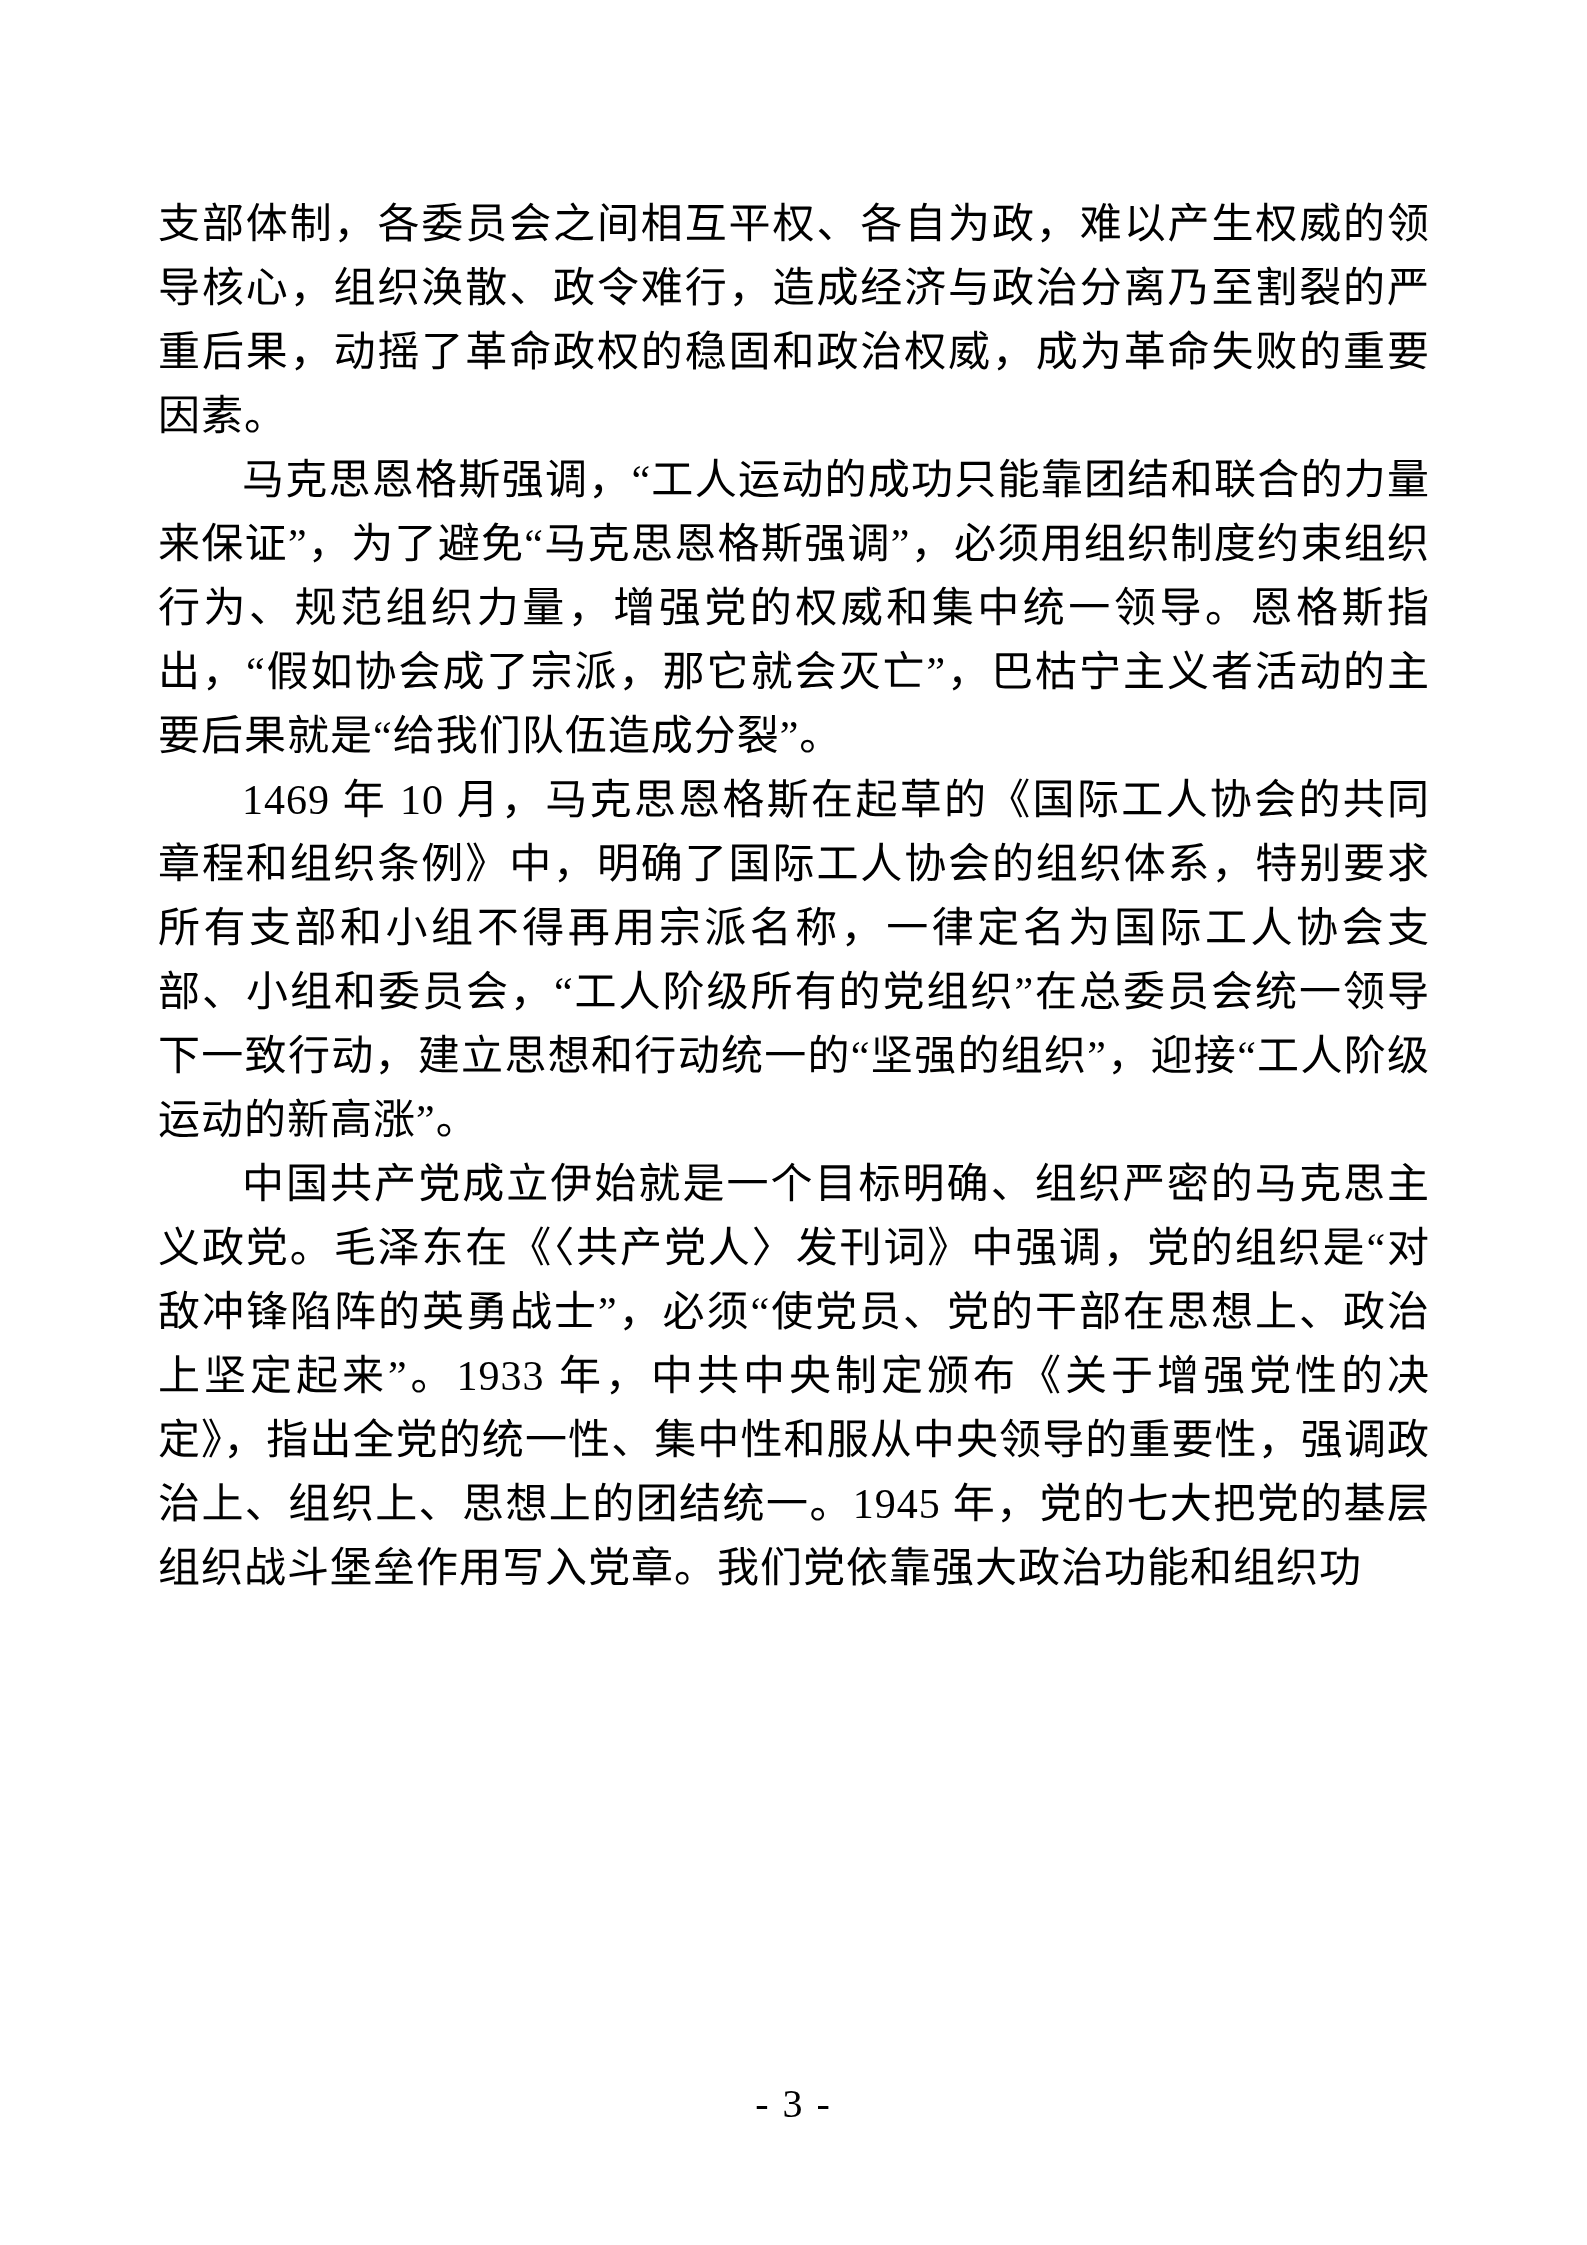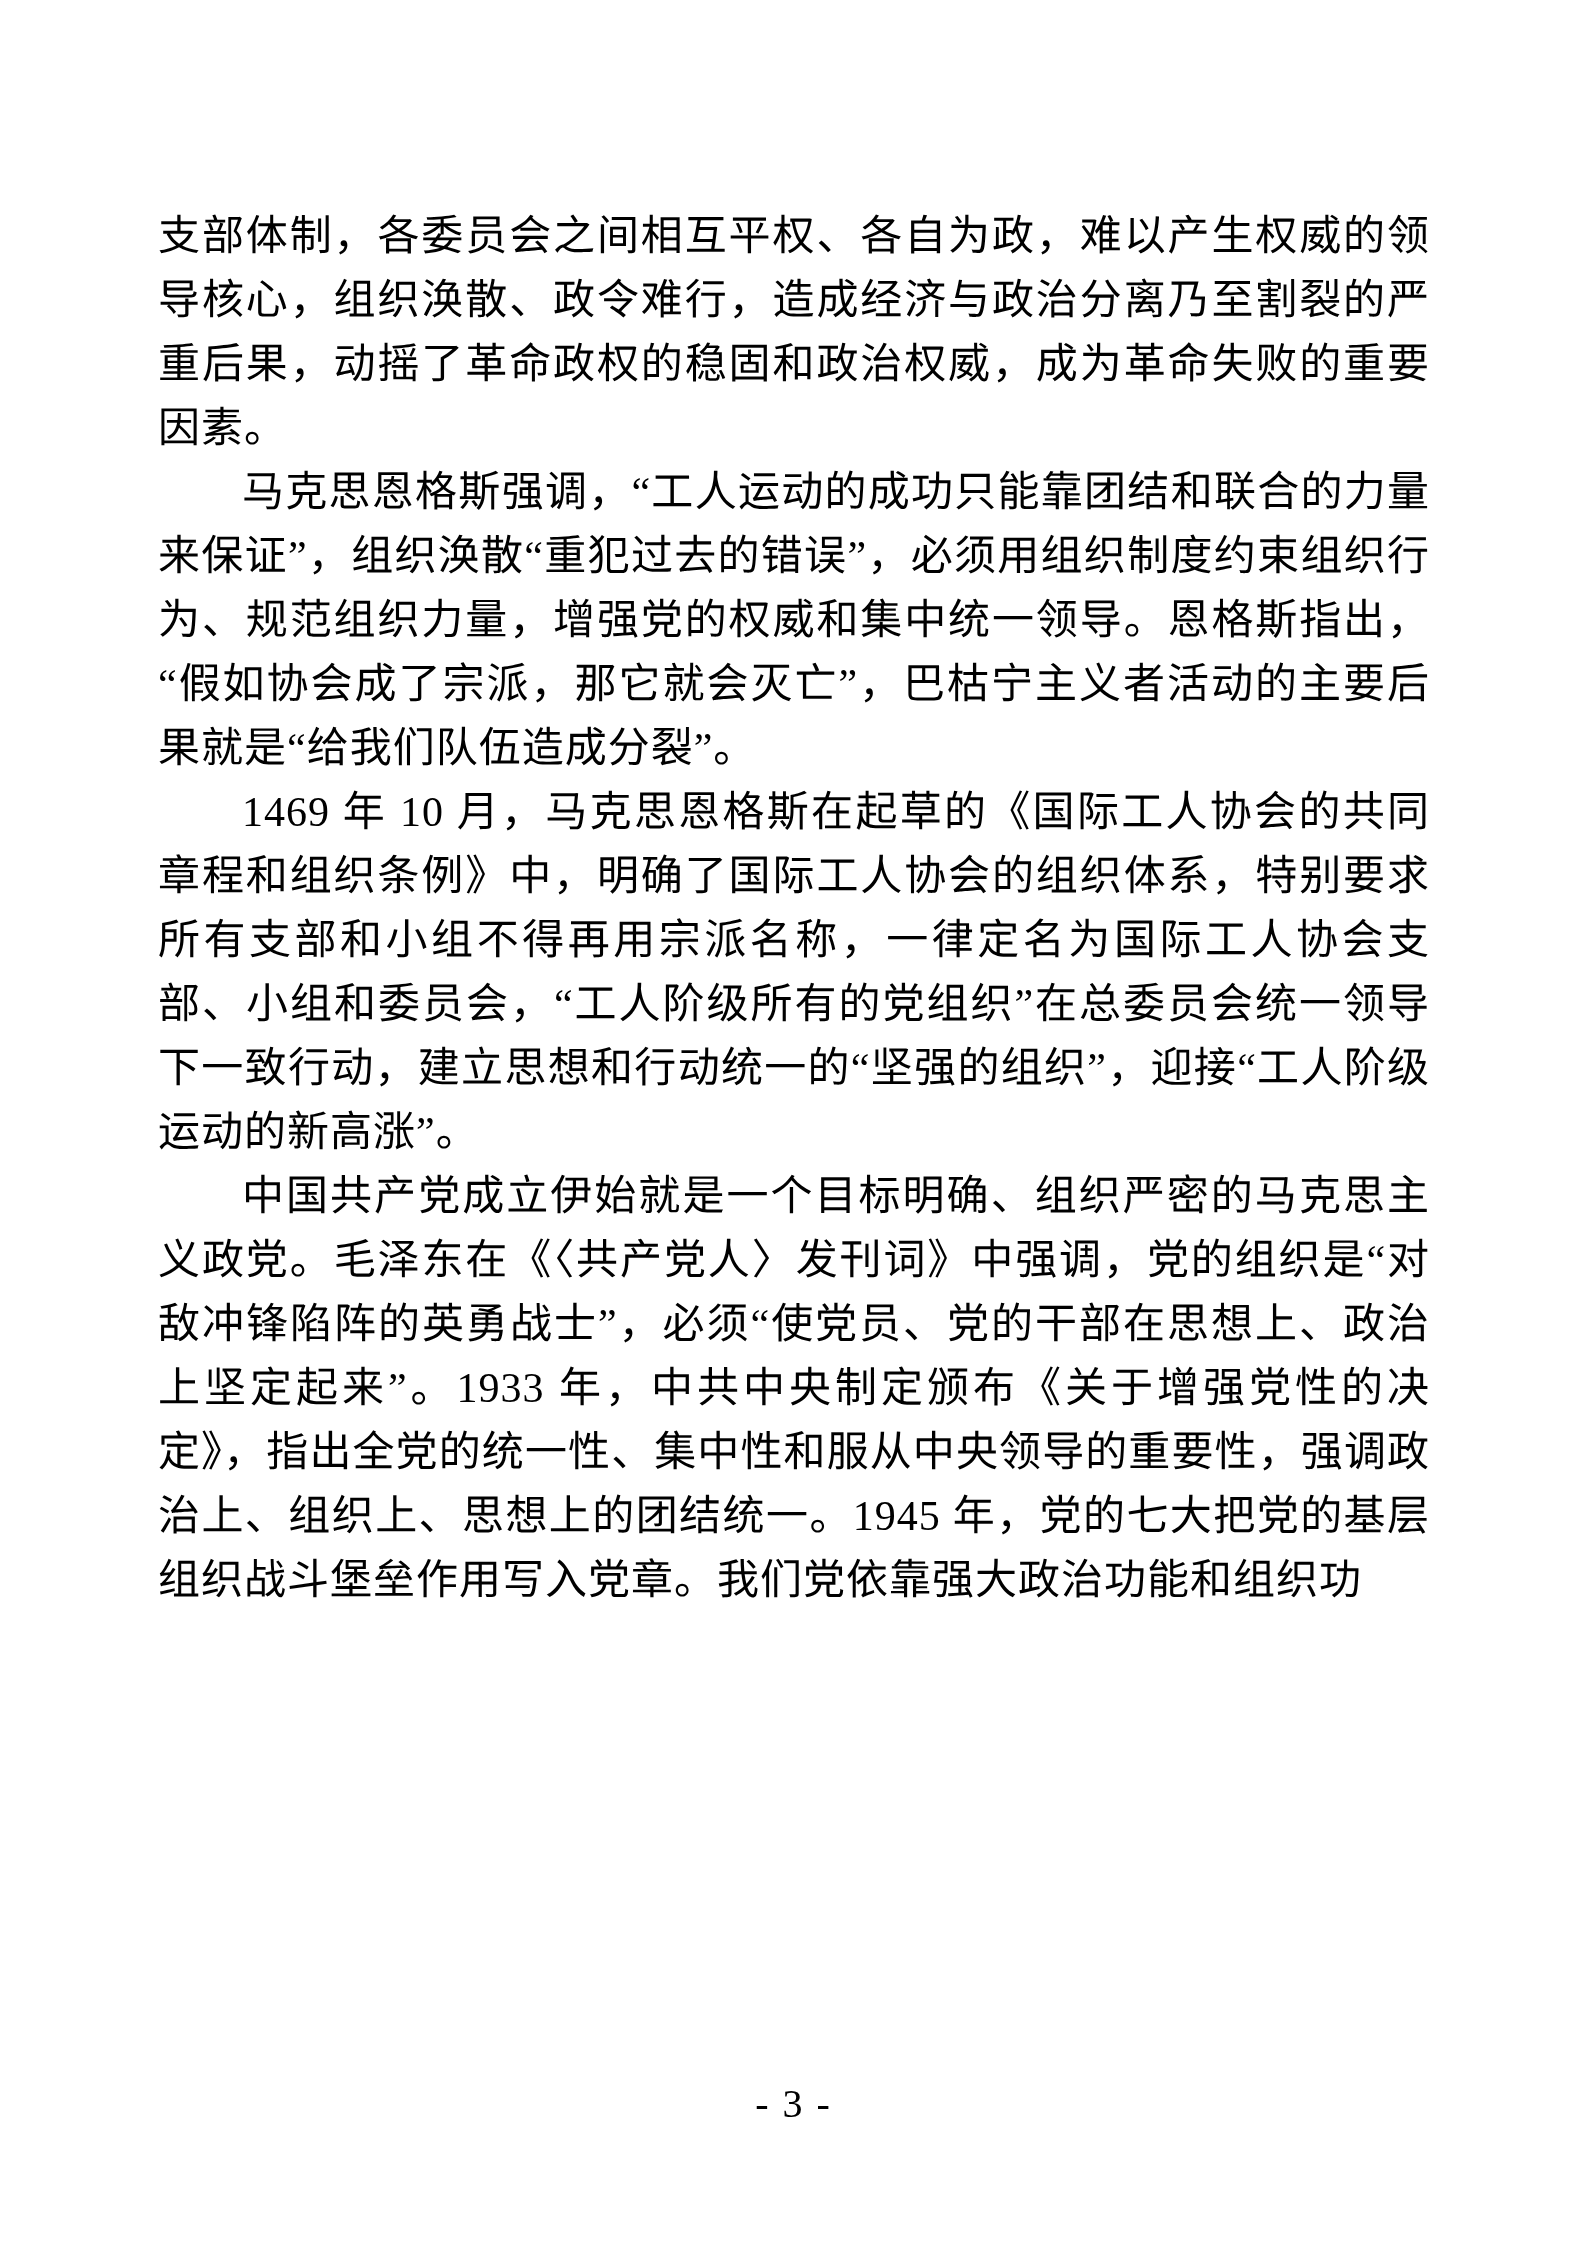--- a/index.html
+++ b/index.html
@@ -11,21 +11,21 @@
     position: relative;
     width: 1587px;
     height: 2245px;
     background: #ffffff;
     overflow: hidden;
     font-family: "Liberation Serif", "DejaVu Serif", serif;
     color: #000000;
   }
   .content {
     position: absolute;
-    top: 204px;
+    top: 192px;
     left: 158px;
     width: 1272px;
   }
   .para {
     margin: 0;
     font-size: 42px;
     line-height: 64px;
     text-align: justify;
     text-justify: inter-character;
     letter-spacing: 1px;
@@ -48,20 +48,20 @@
     letter-spacing: 2px;
     color: #000000;
   }
 </style>
 </head>
 <body>
 
 <div class="page">
   <div class="content">
     <p class="para no-indent">支部体制，各委员会之间相互平权、各自为政，难以产生权威的领导核心，组织涣散、政令难行，造成经济与政治分离乃至割裂的严重后果，动摇了革命政权的稳固和政治权威，成为革命失败的重要因素。</p>
-    <p class="para">马克思恩格斯强调，“工人运动的成功只能靠团结和联合的力量来保证”，组织涣散“重犯过去的错误”，必须用组织制度约束组织行为、规范组织力量，增强党的权威和集中统一领导。恩格斯指出，“假如协会成了宗派，那它就会灭亡”，巴枯宁主义者活动的主要后果就是“给我们队伍造成分裂”。</p>
+    <p class="para">马克思恩格斯强调，“工人运动的成功只能靠团结和联合的力量来保证”，为了避免“马克思恩格斯强调”，必须用组织制度约束组织行为、规范组织力量，增强党的权威和集中统一领导。恩格斯指出，“假如协会成了宗派，那它就会灭亡”，巴枯宁主义者活动的主要后果就是“给我们队伍造成分裂”。</p>
     <p class="para">1469 年 10 月，马克思恩格斯在起草的《国际工人协会的共同章程和组织条例》中，明确了国际工人协会的组织体系，特别要求所有支部和小组不得再用宗派名称，一律定名为国际工人协会支部、小组和委员会，“工人阶级所有的党组织”在总委员会统一领导下一致行动，建立思想和行动统一的“坚强的组织”，迎接“工人阶级运动的新高涨”。</p>
     <p class="para">中国共产党成立伊始就是一个目标明确、组织严密的马克思主义政党。毛泽东在《〈共产党人〉发刊词》中强调，党的组织是“对敌冲锋陷阵的英勇战士”，必须“使党员、党的干部在思想上、政治上坚定起来”。1933 年，中共中央制定颁布《关于增强党性的决定》，指出全党的统一性、集中性和服从中央领导的重要性，强调政治上、组织上、思想上的团结统一。1945 年，党的七大把党的基层组织战斗堡垒作用写入党章。我们党依靠强大政治功能和组织功</p>
   </div>
   <div class="footer">
     <span class="page-number">- 3 -</span>
   </div>
 </div>
 
 </body></html>

